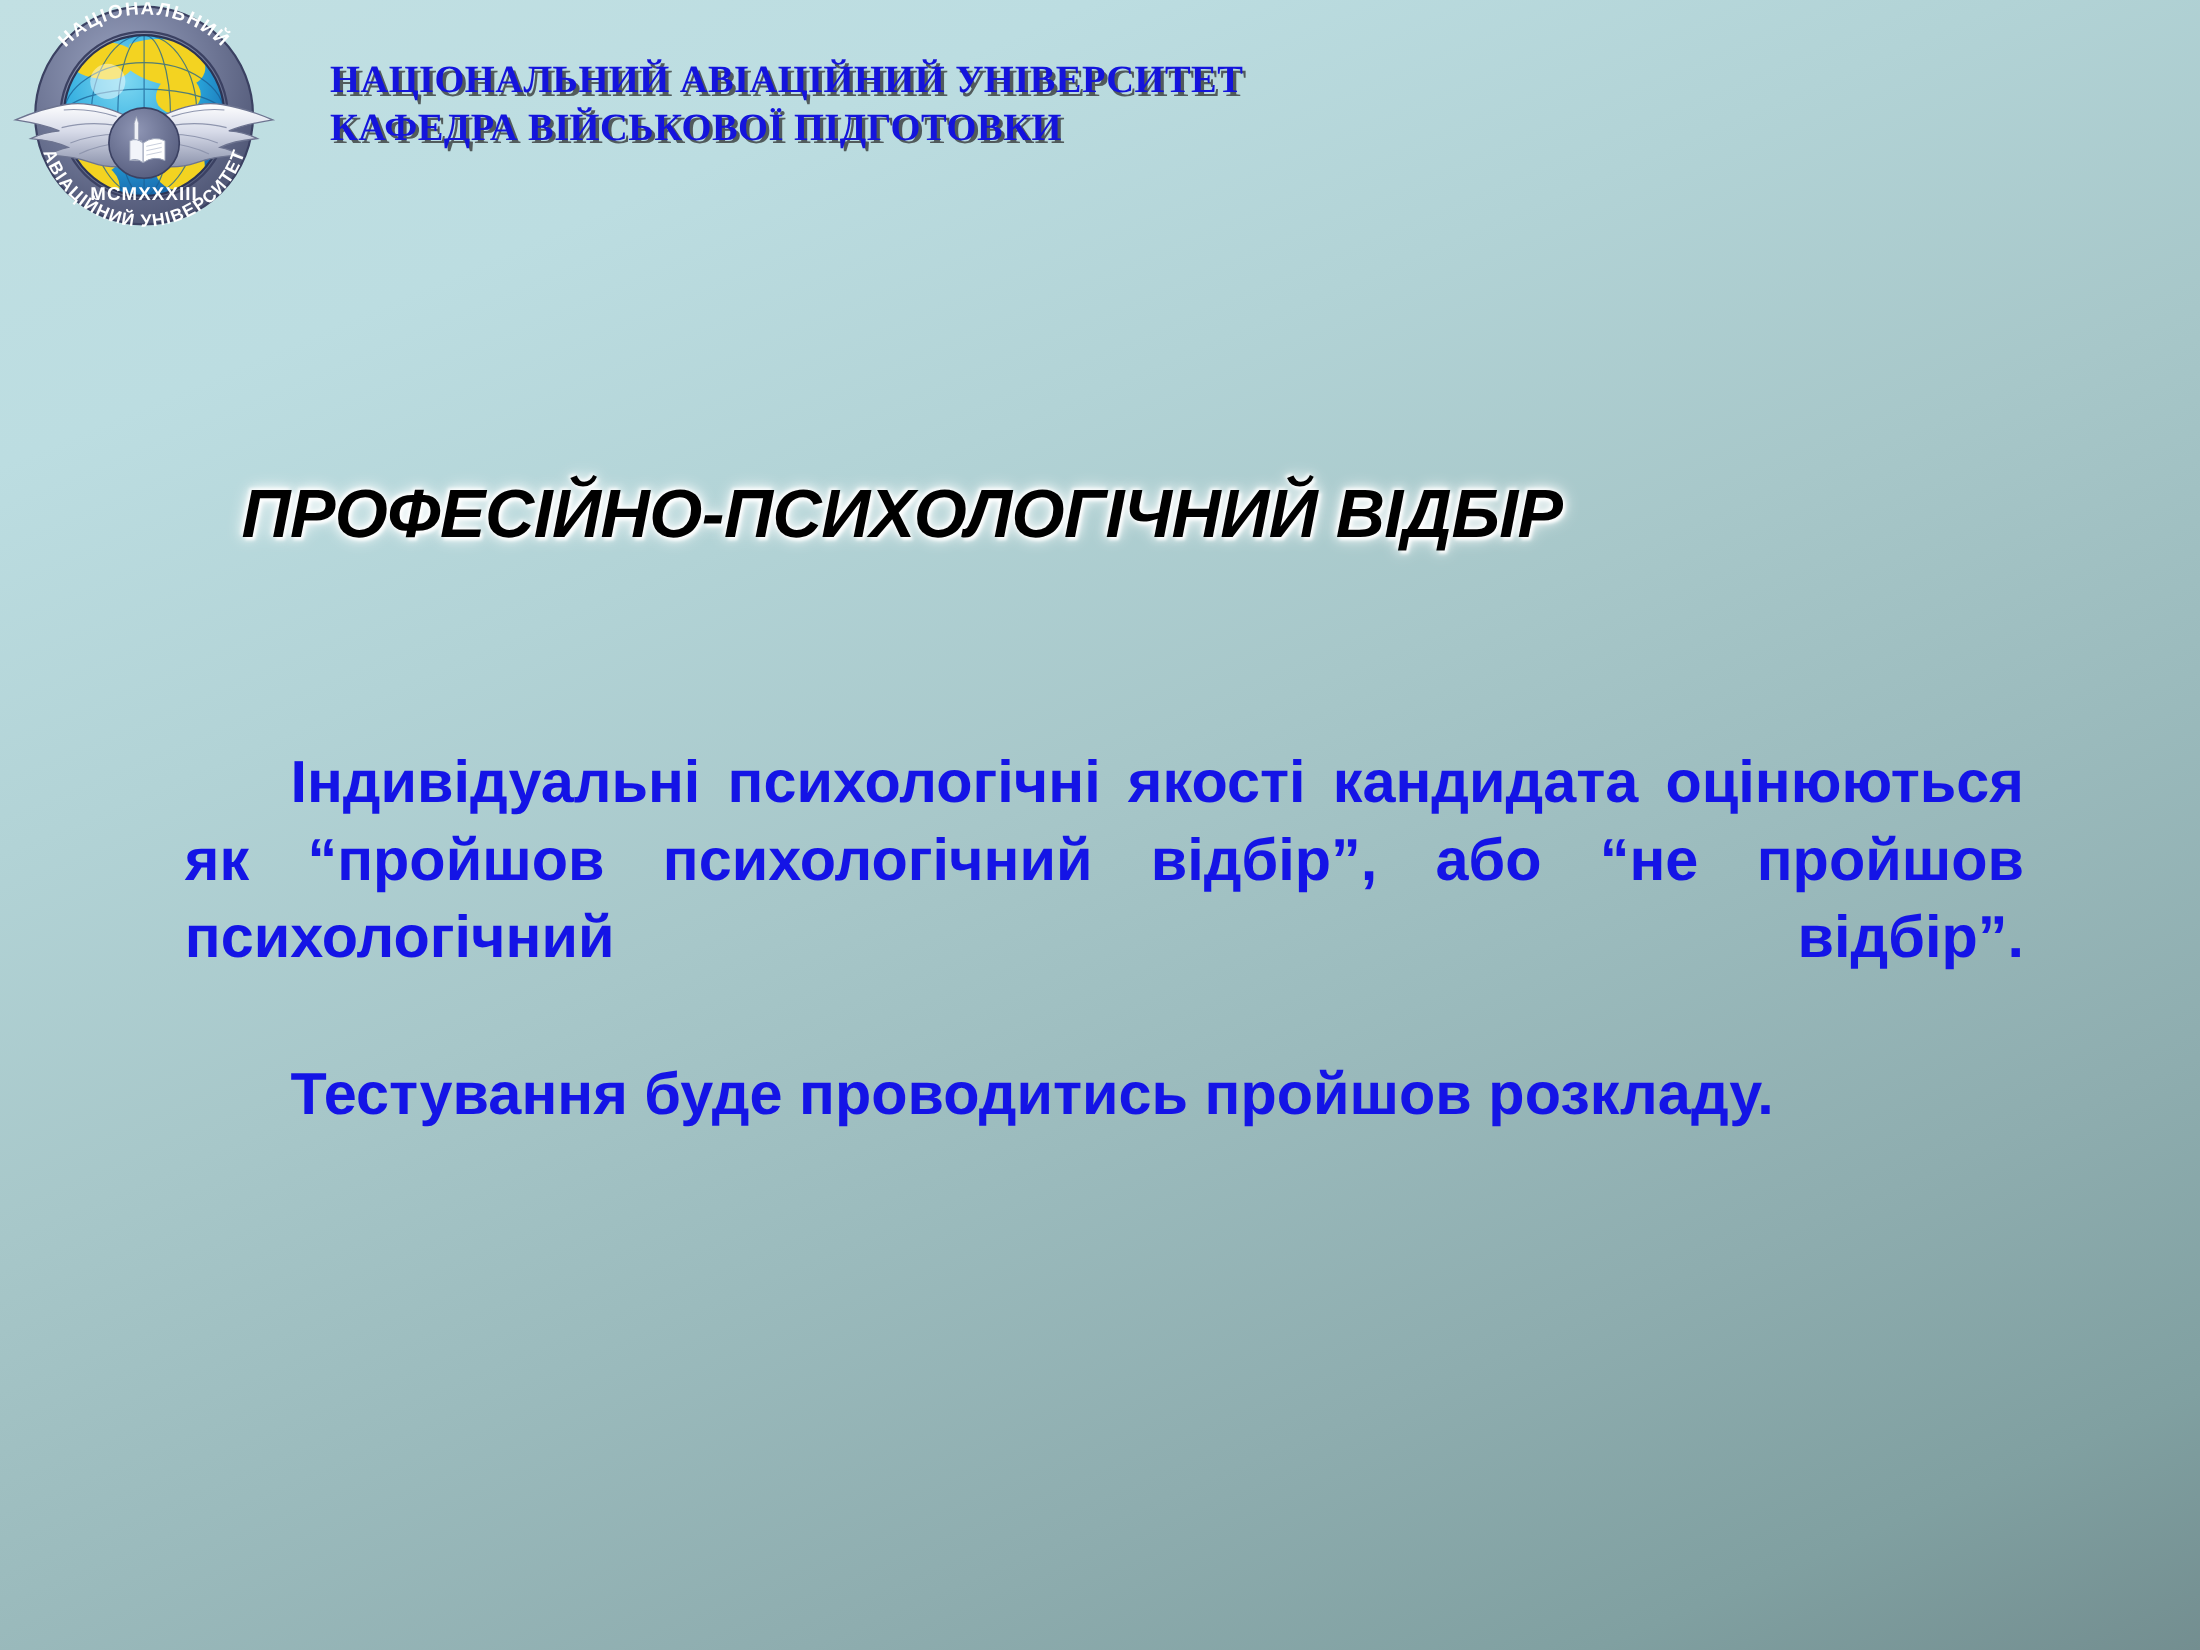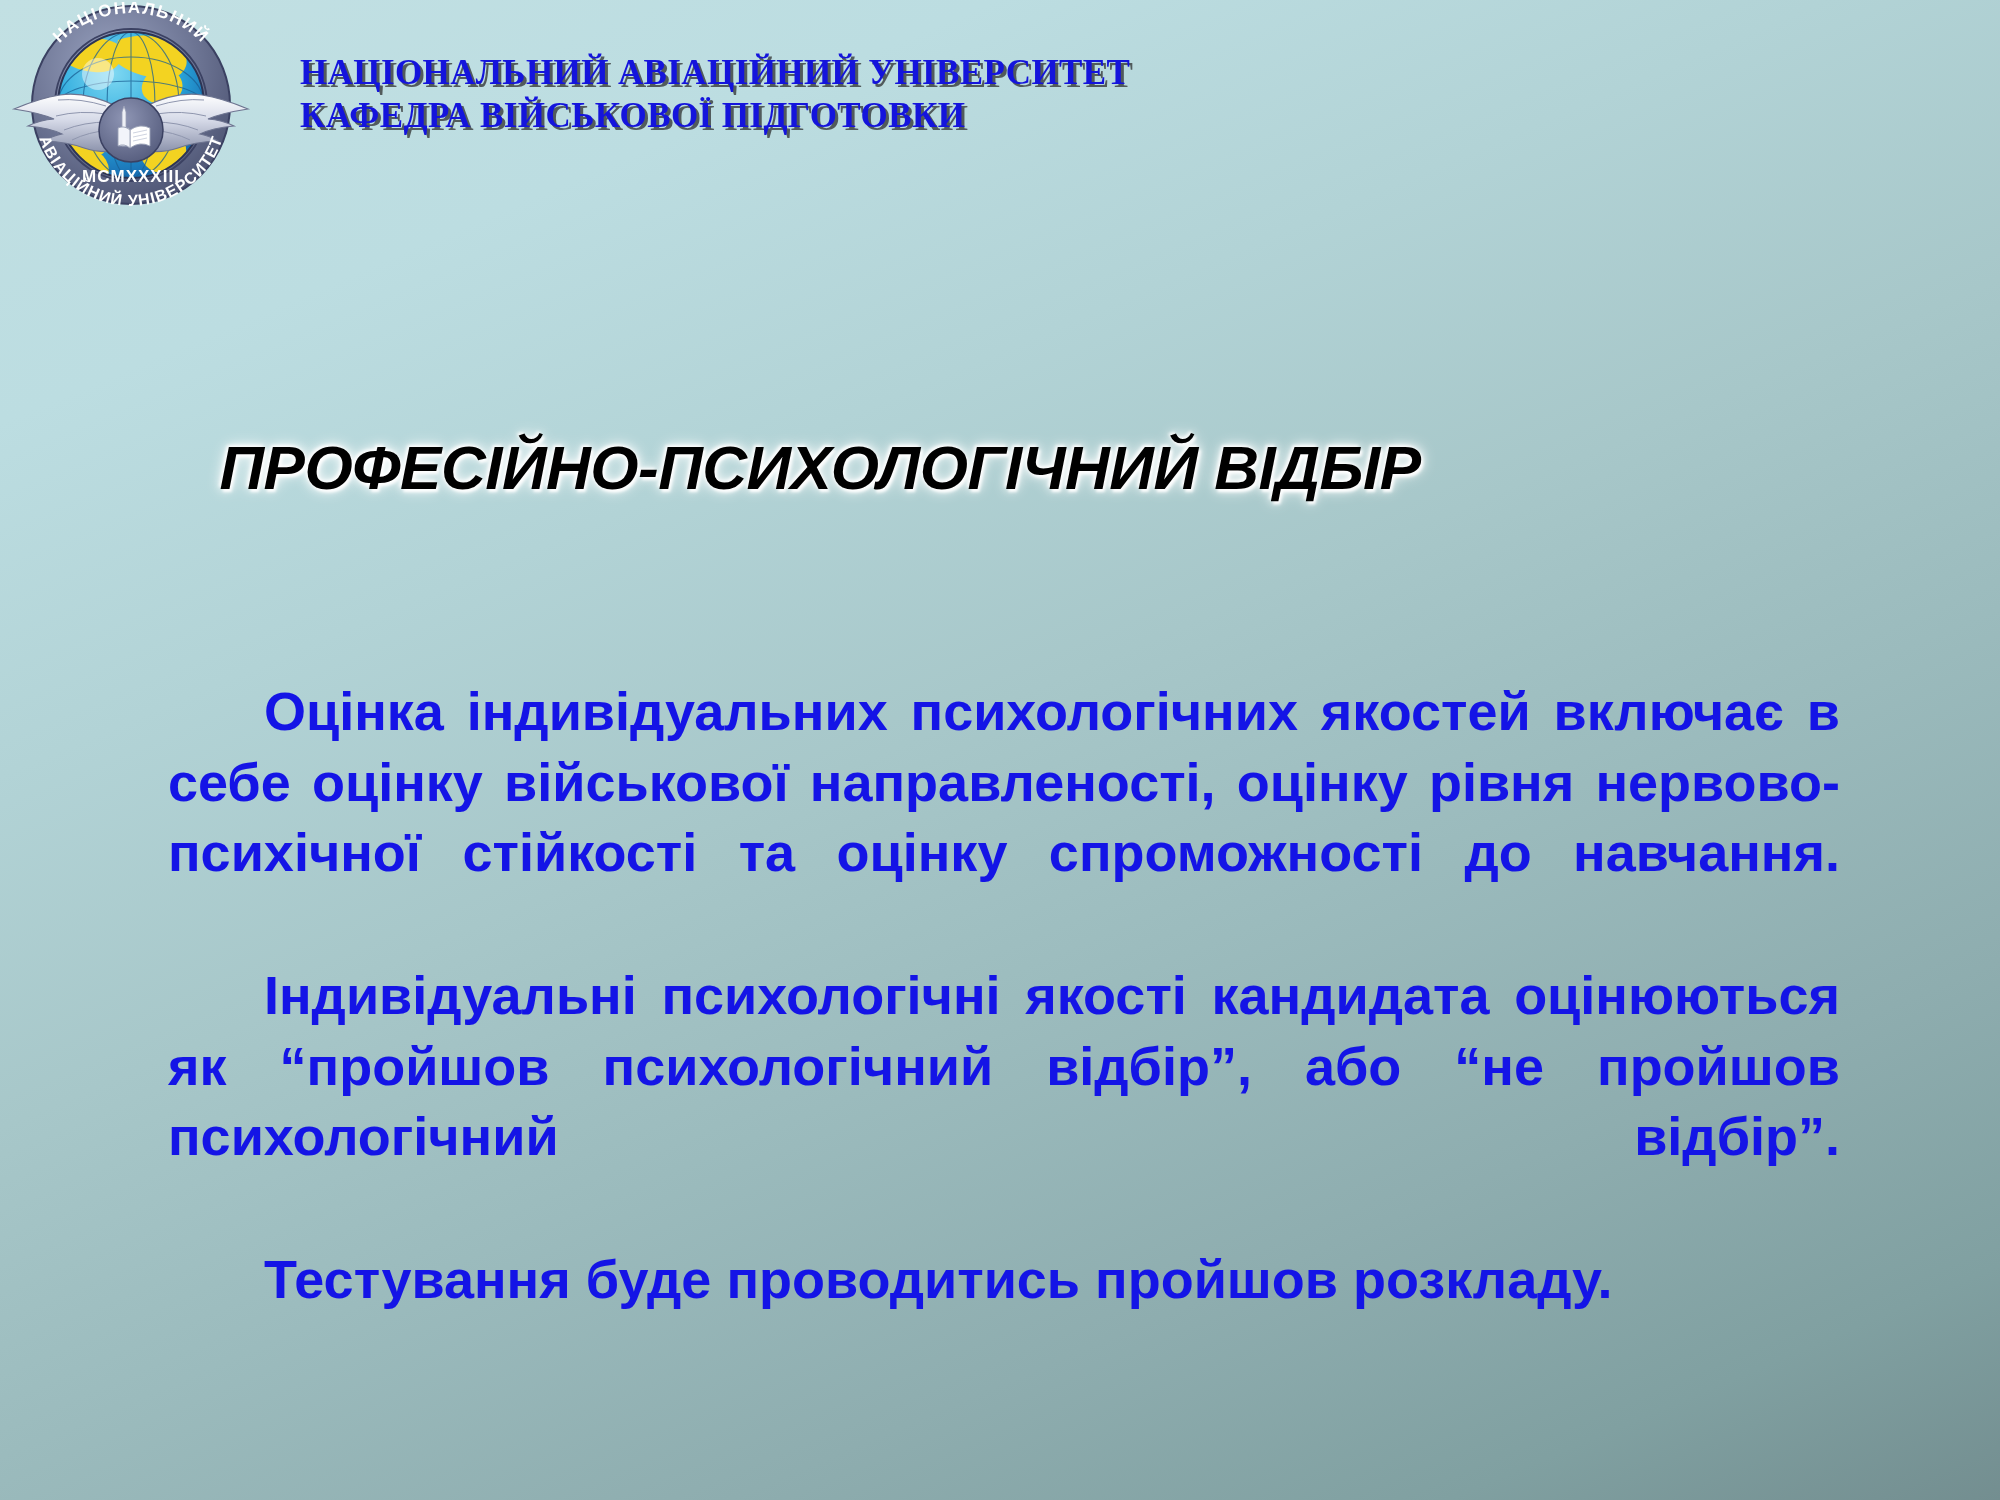--- a/index.html
+++ b/index.html
@@ -221,23 +221,20 @@
     <div class="header-line">НАЦІОНАЛЬНИЙ АВІАЦІЙНИЙ УНІВЕРСИТЕТ</div>
     <div class="header-line">КАФЕДРА ВІЙСЬКОВОЇ ПІДГОТОВКИ</div>
   </div>
 
   <div class="title">
     <span class="title-text">ПРОФЕСІЙНО-ПСИХОЛОГІЧНИЙ ВІДБІР</span>
   </div>
 
   <div class="body-block">
     <p class="para">
-      <span>Оцінка індивідуальних психологічних якостей включає в себе оцінку військової направленості, оцінку рівня нервово-психічної стійкості та оцінку спроможності до навчання.</span><span class="filler"></span>
-    </p>
-    <p class="para">
       <span>Індивідуальні психологічні якості кандидата оцінюються як “пройшов психологічний відбір”, або “не пройшов психологічний відбір”.</span><span class="filler"></span>
     </p>
     <p class="para last">
       <span>Тестування буде проводитись пройшов розкладу.</span>
     </p>
   </div>
 
 </div>
 
 </body></html>

